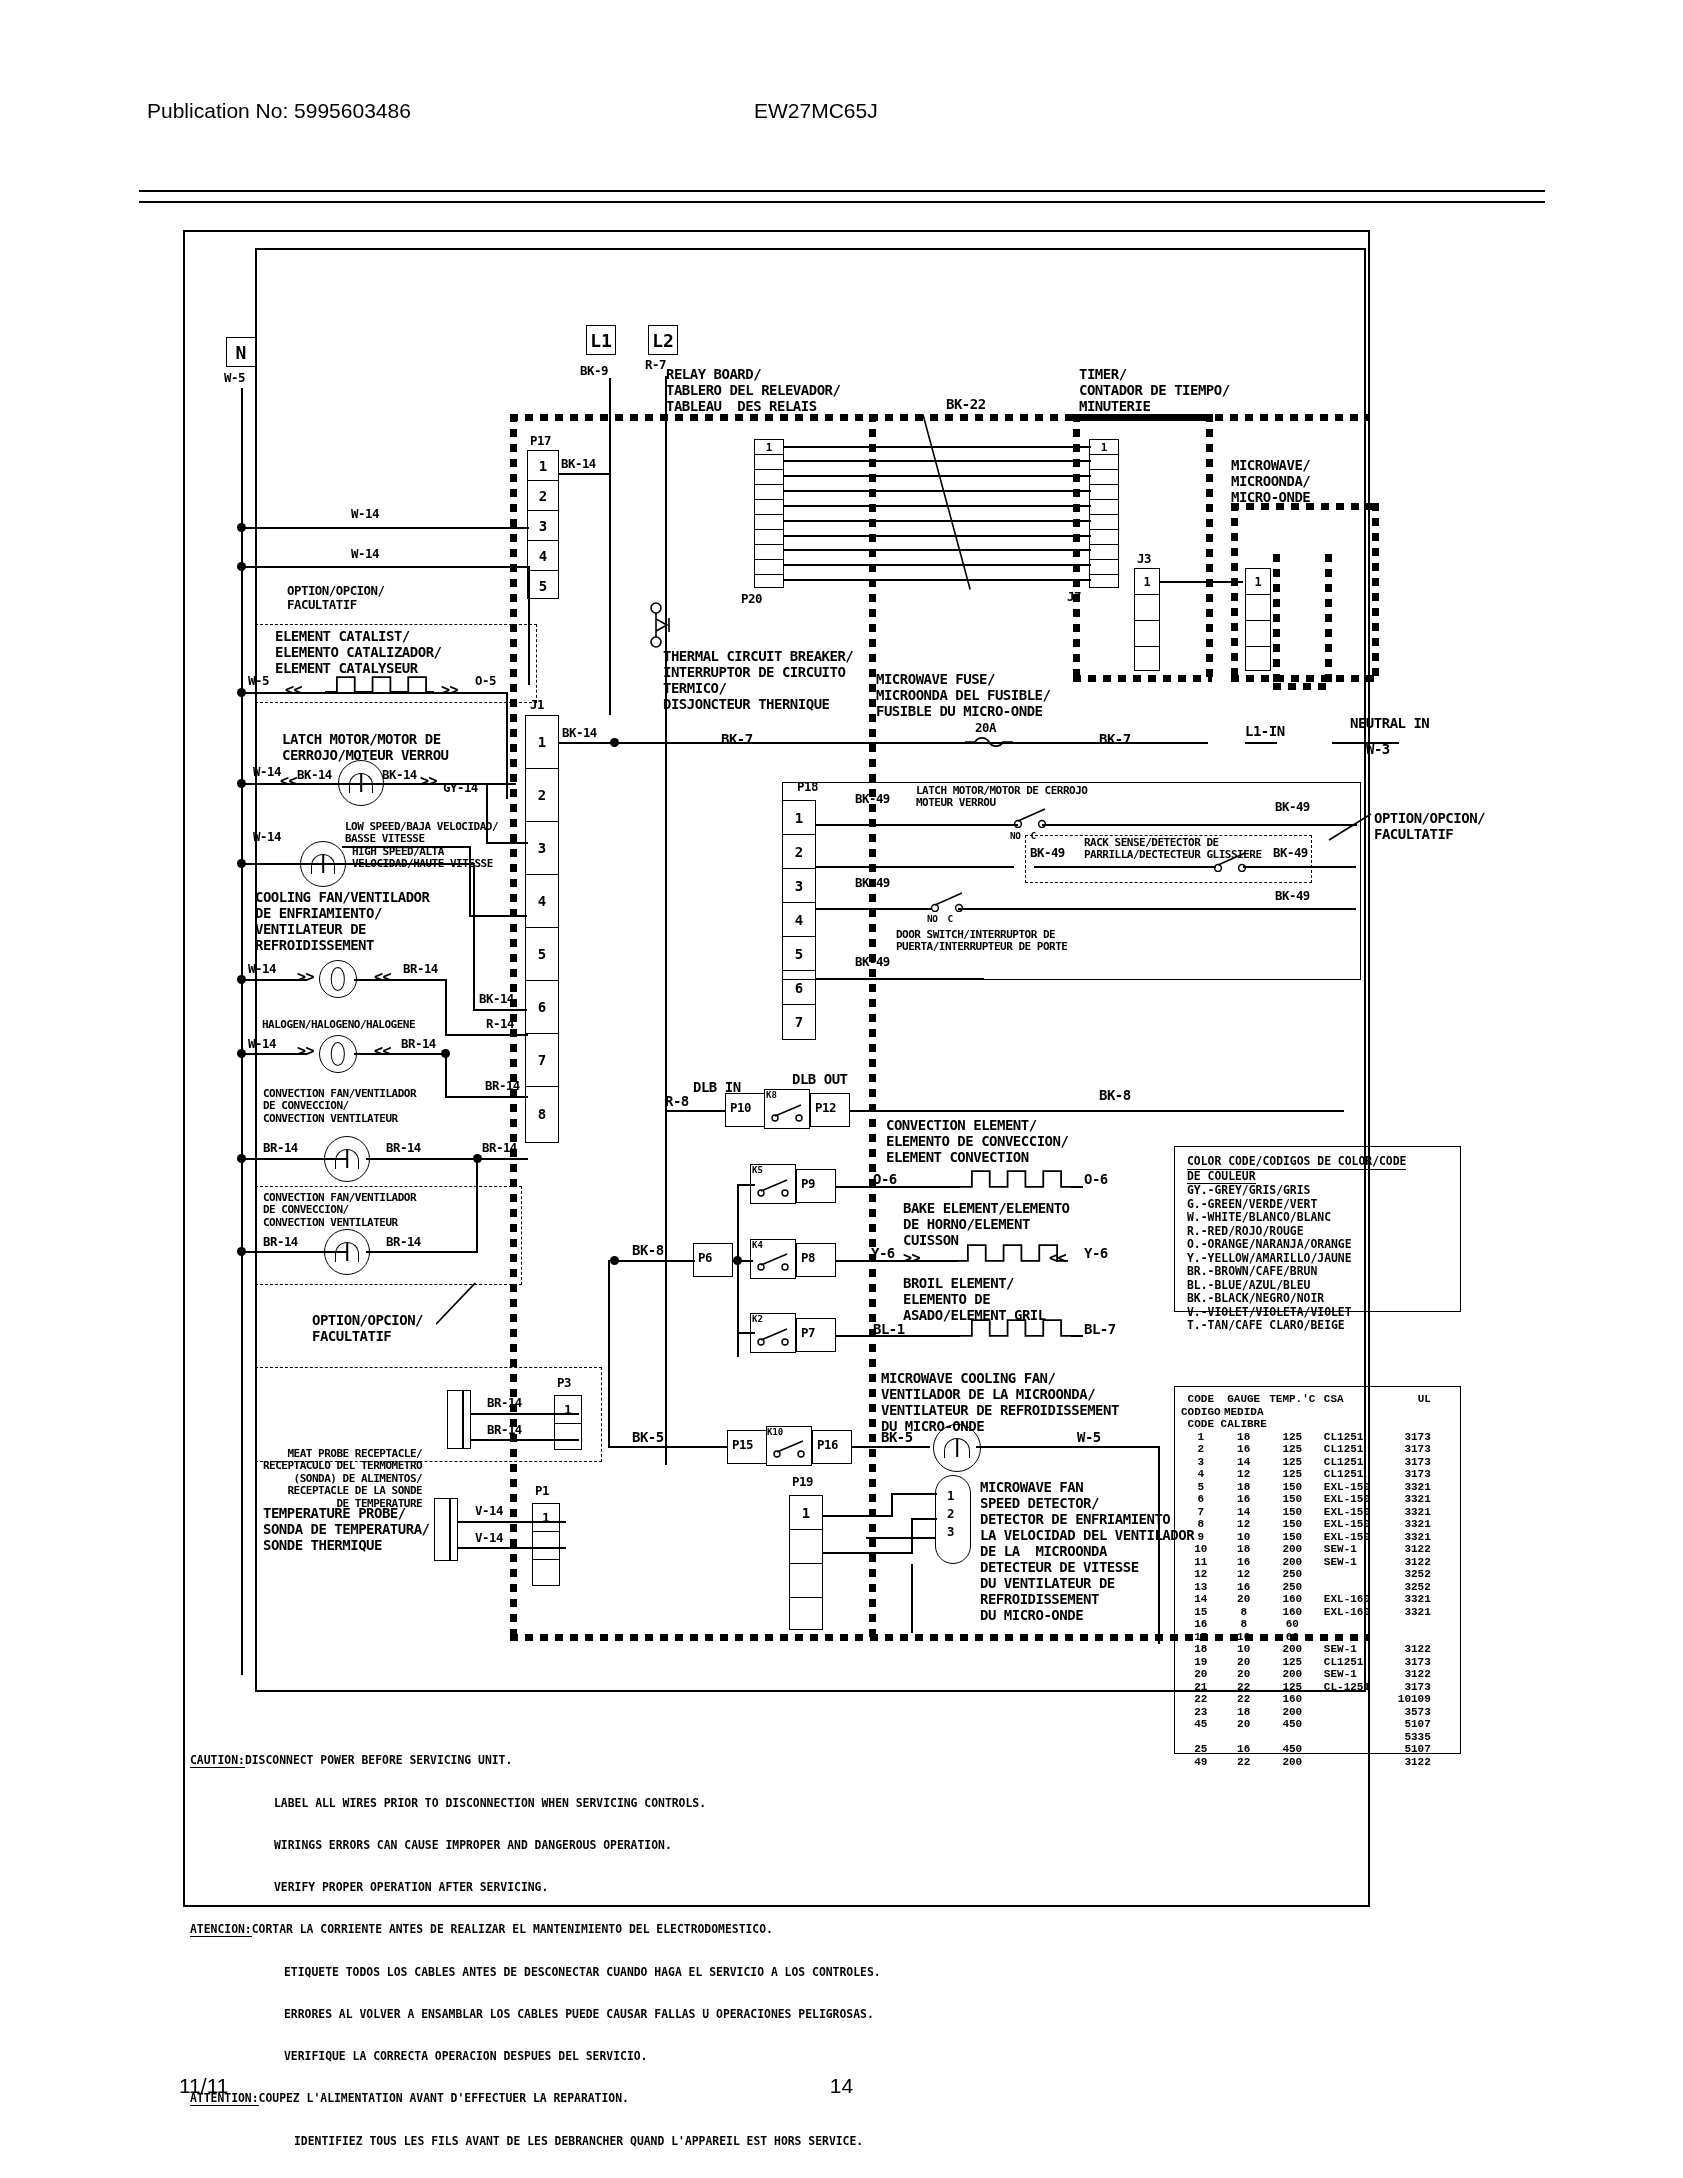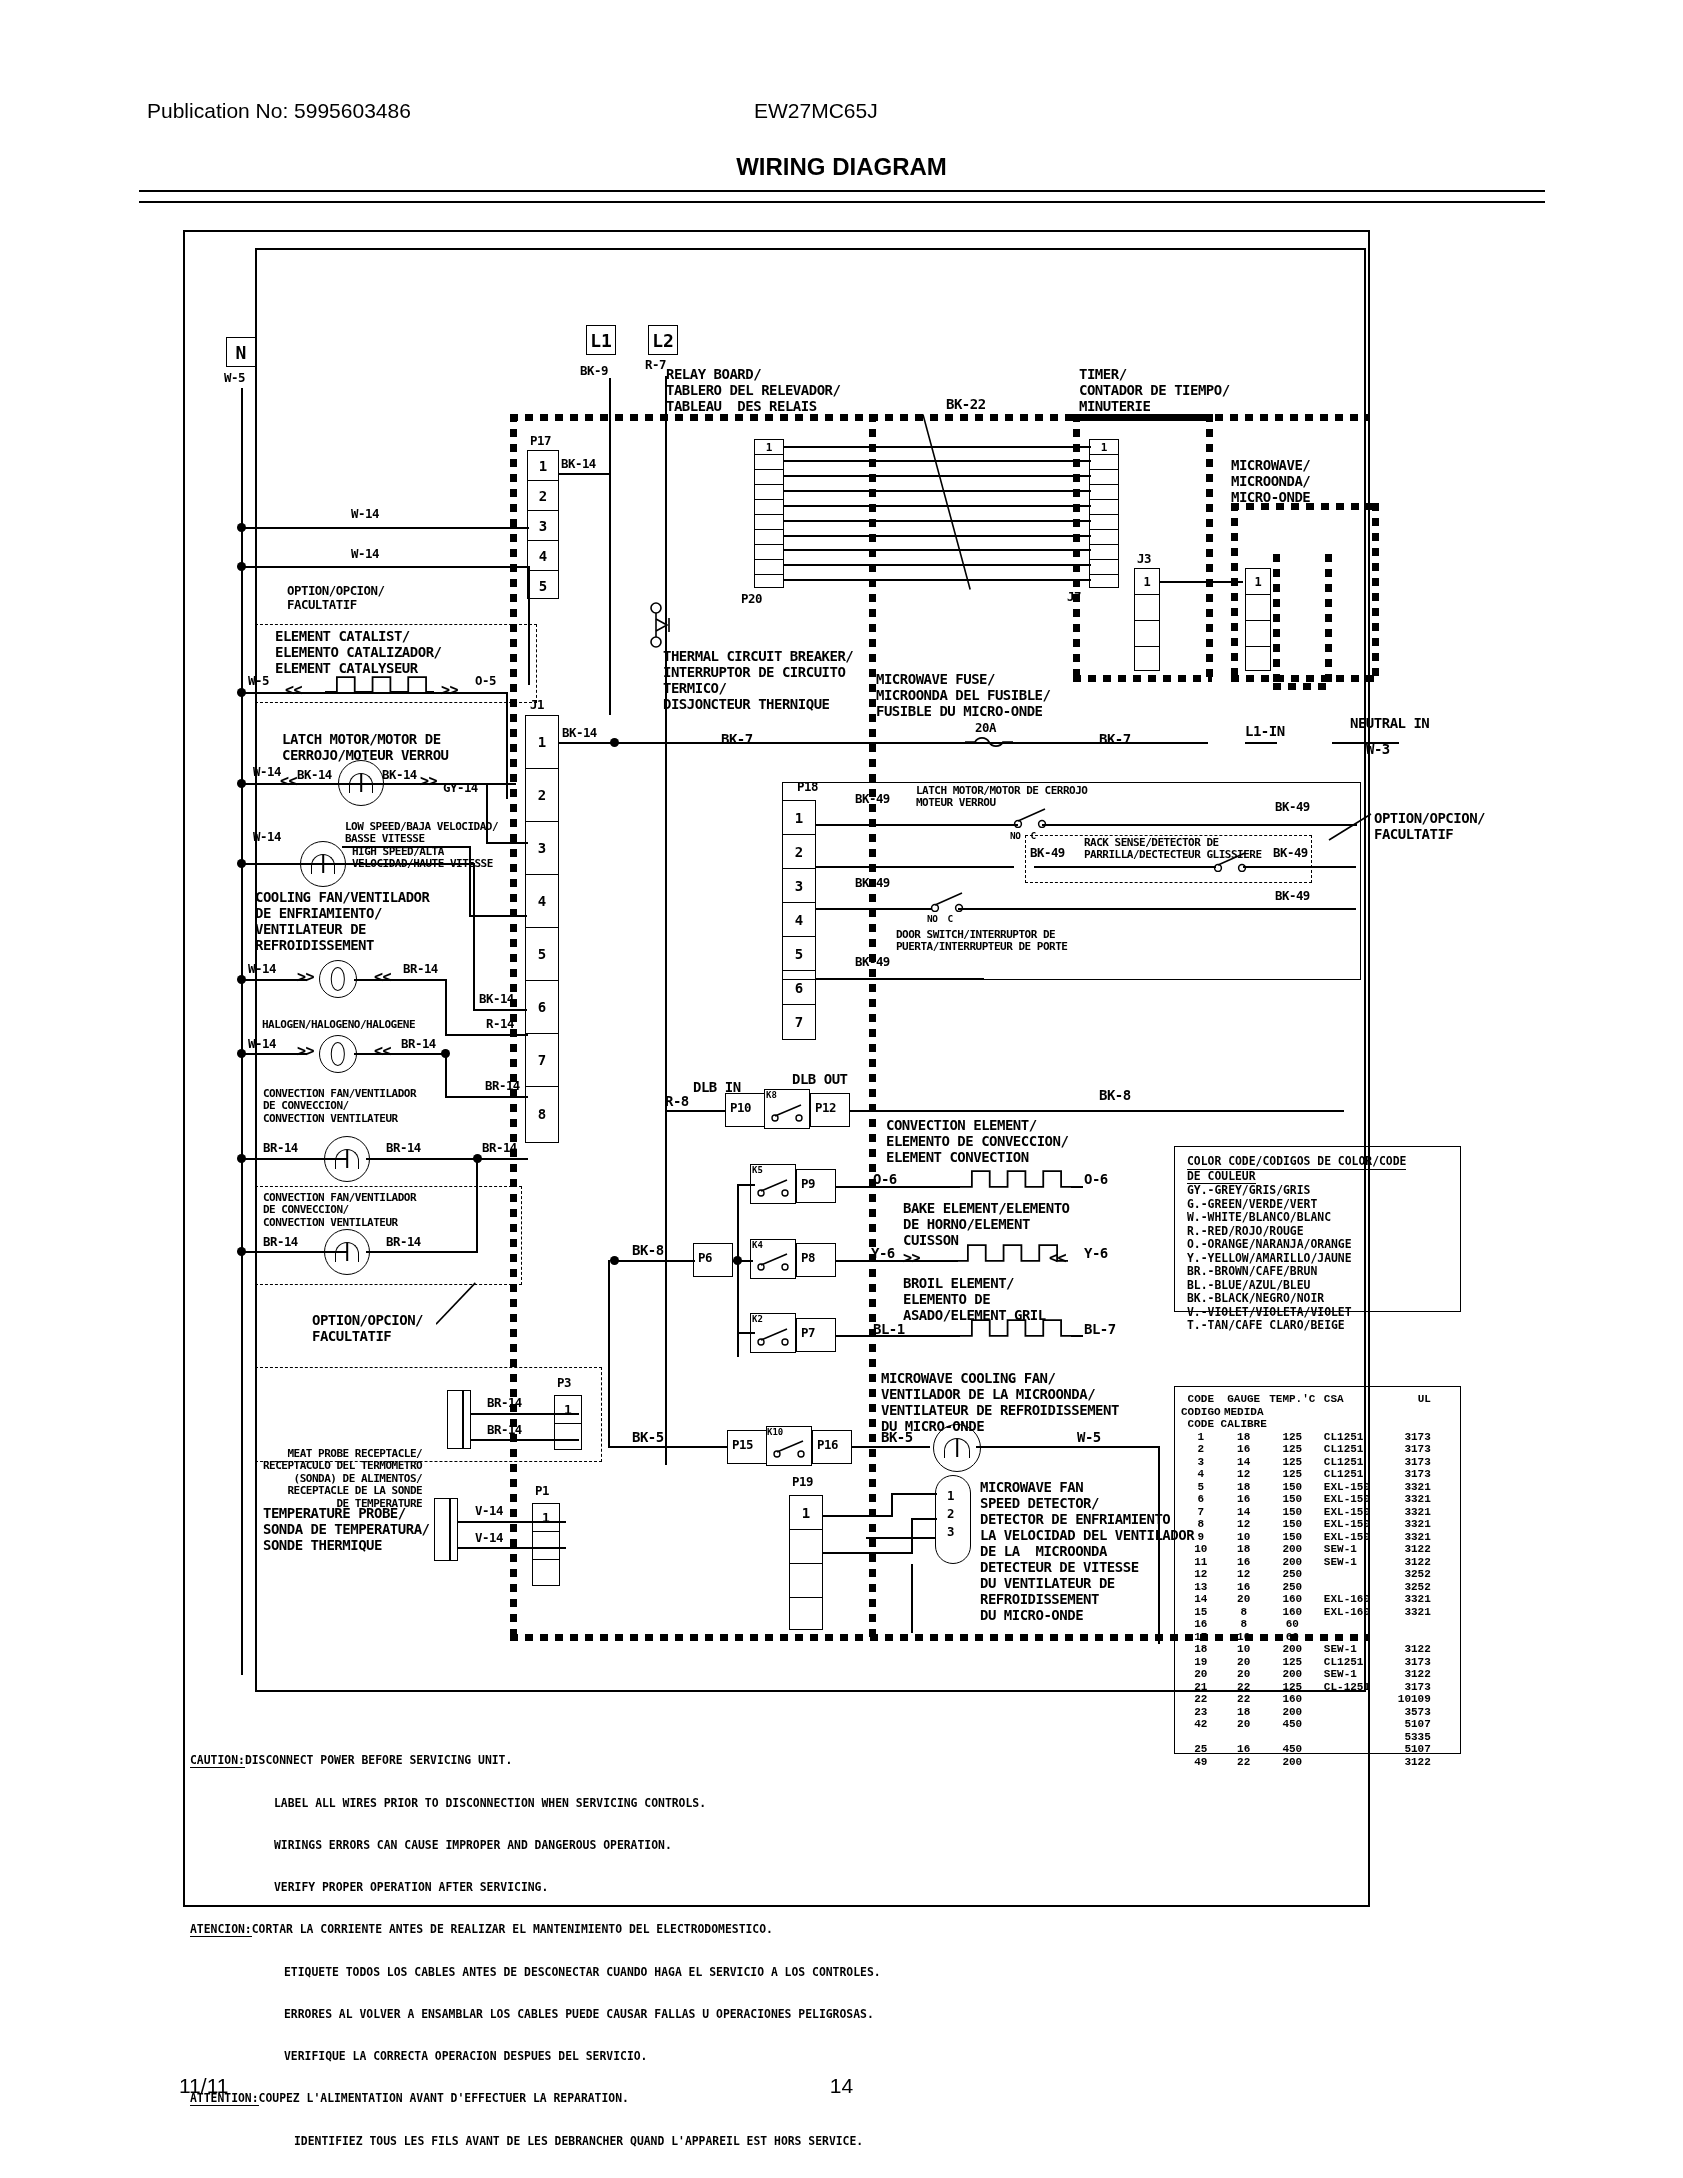--- a/index.html
+++ b/index.html
@@ -87,21 +87,20 @@
       font-size:34px;font-weight:bold;letter-spacing:1px;}
   .arrowr,.arrowl{position:absolute;font-family:"DejaVu Sans Mono",monospace;font-size:15px;font-weight:bold;}
 </style>
 </head>
 <body>
 
 <div class="pg">
 
   <div class="hdr-pub">Publication No: 5995603486</div>
   <div class="hdr-model">EW27MC65J</div>
-  <div class="hdr-title">WIRING DIAGRAM</div>
   <div class="rule rule1"></div>
   <div class="rule rule2"></div>
   <div class="foot-left">11/11</div>
   <div class="foot-mid">14</div>
 
   <div class="frame"></div>
   <div class="inner-frame"></div>
 
 
   <div class="term" style="left:226px;top:337px;">N</div>
@@ -850,21 +849,21 @@
             <td class="c5">10109</td>
           </tr>
           <tr>
             <td class="c1">23</td>
             <td class="c2">18</td>
             <td class="c3">200</td>
             <td class="c4"></td>
             <td class="c5">3573</td>
           </tr>
           <tr>
-            <td class="c1">42</td>
+            <td class="c1">45</td>
             <td class="c2">20</td>
             <td class="c3">450</td>
             <td class="c4"></td>
             <td class="c5">5107</td>
           </tr>
           <tr>
             <td class="c1"></td>
             <td class="c2"></td>
             <td class="c3"></td>
             <td class="c4"></td>

